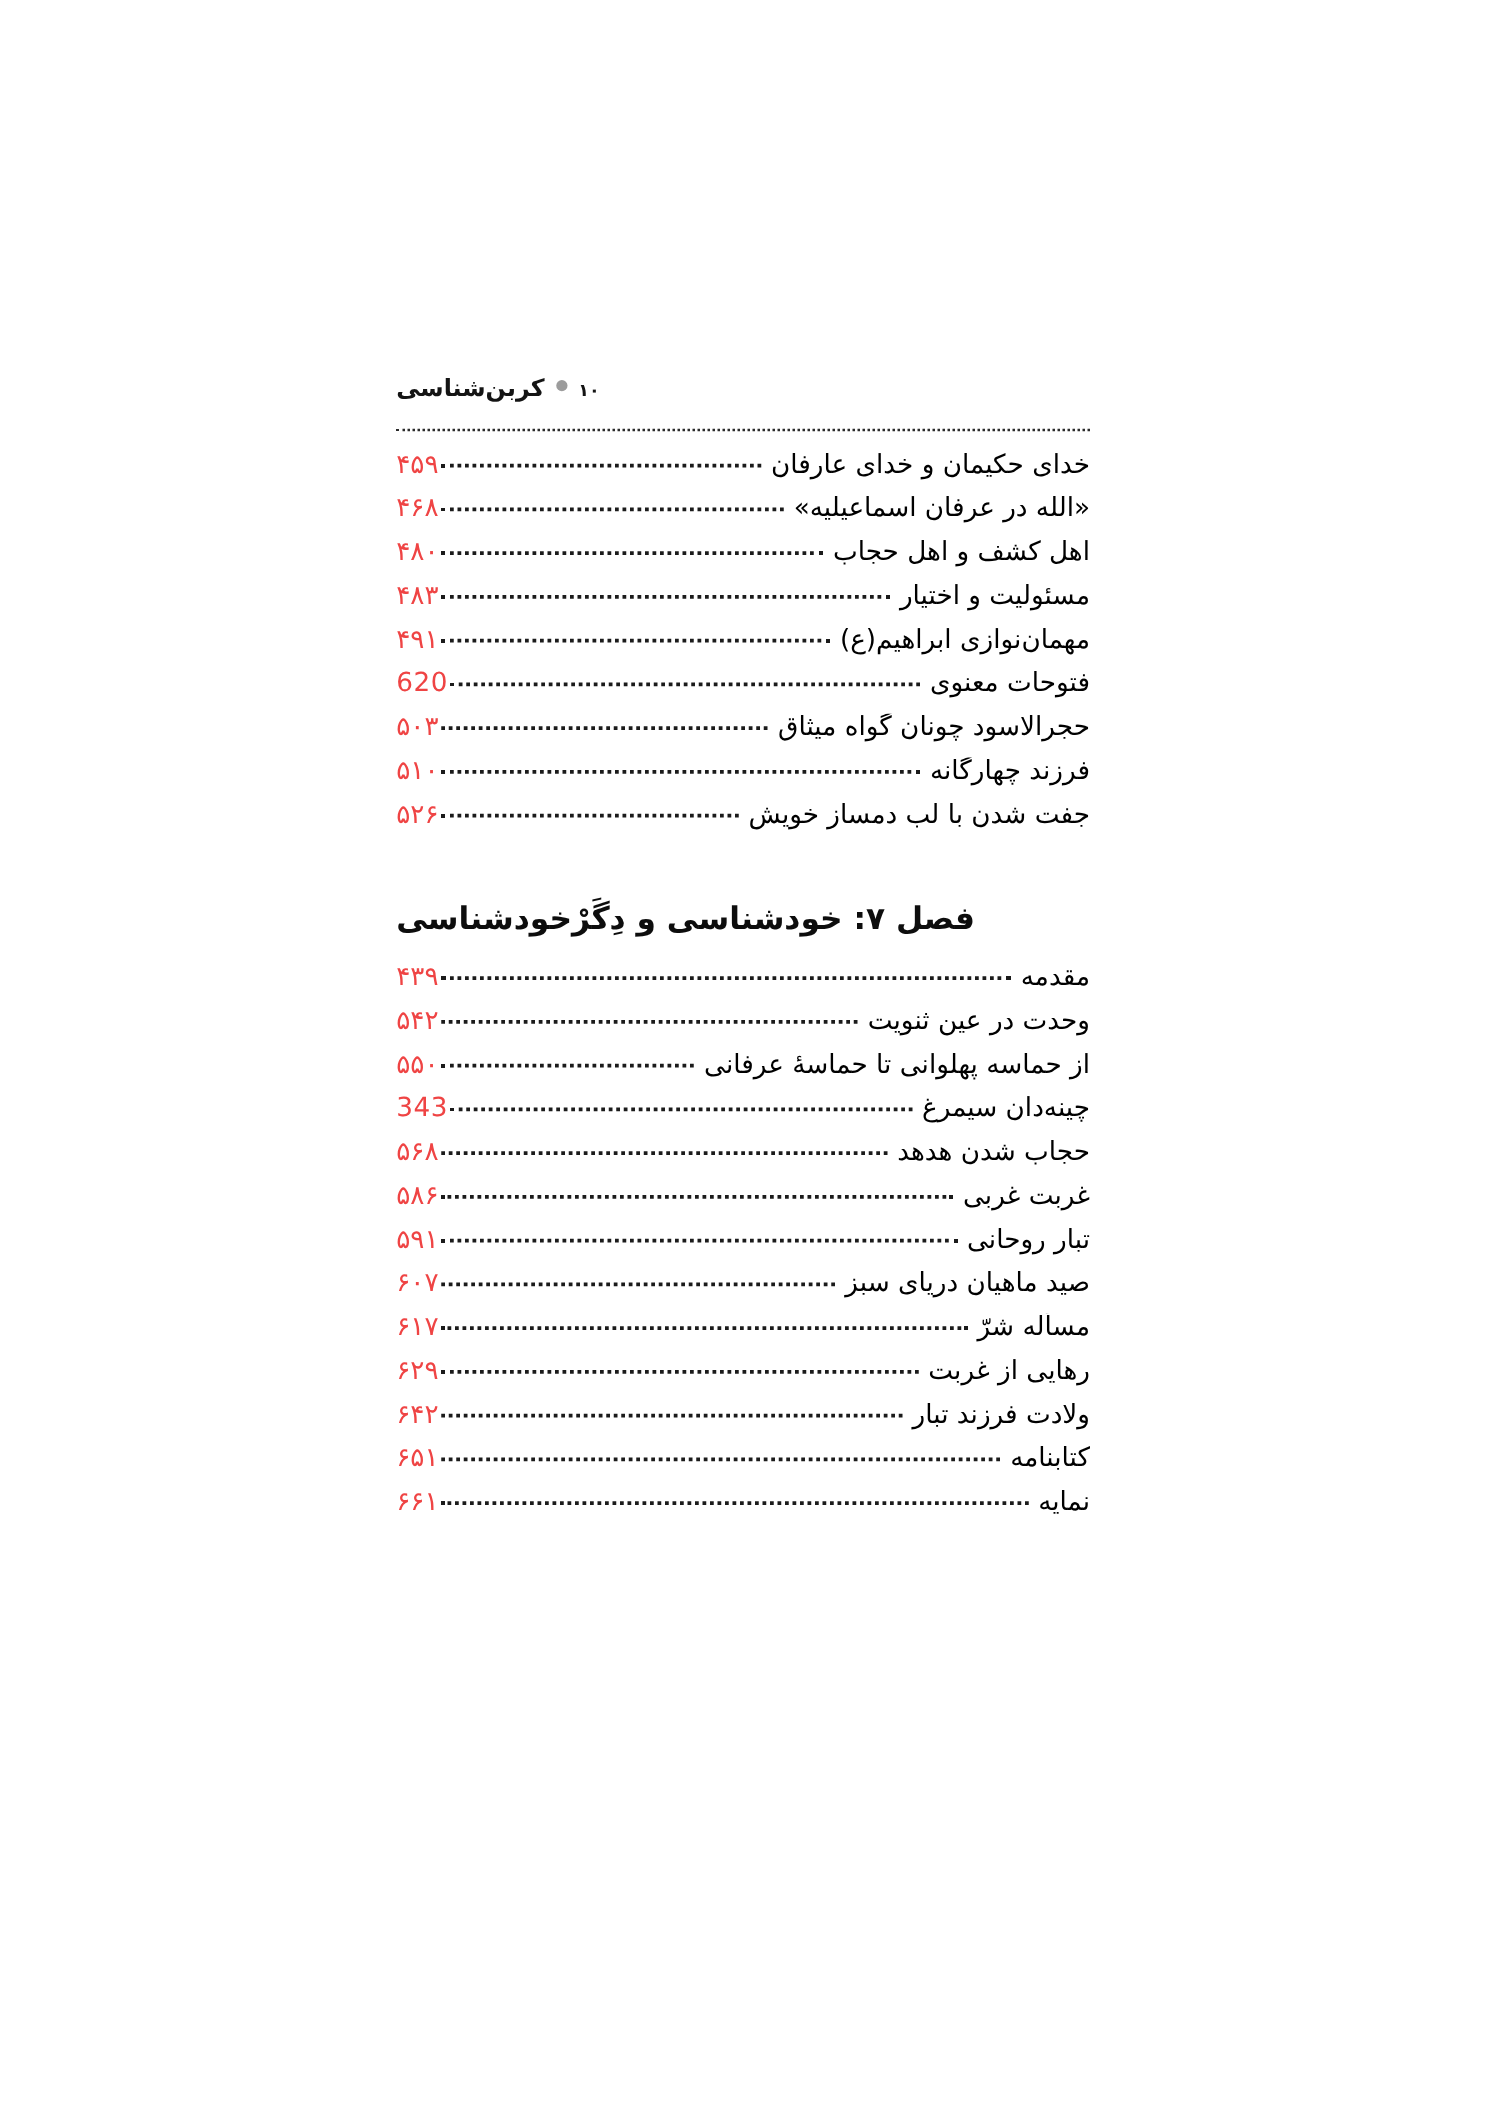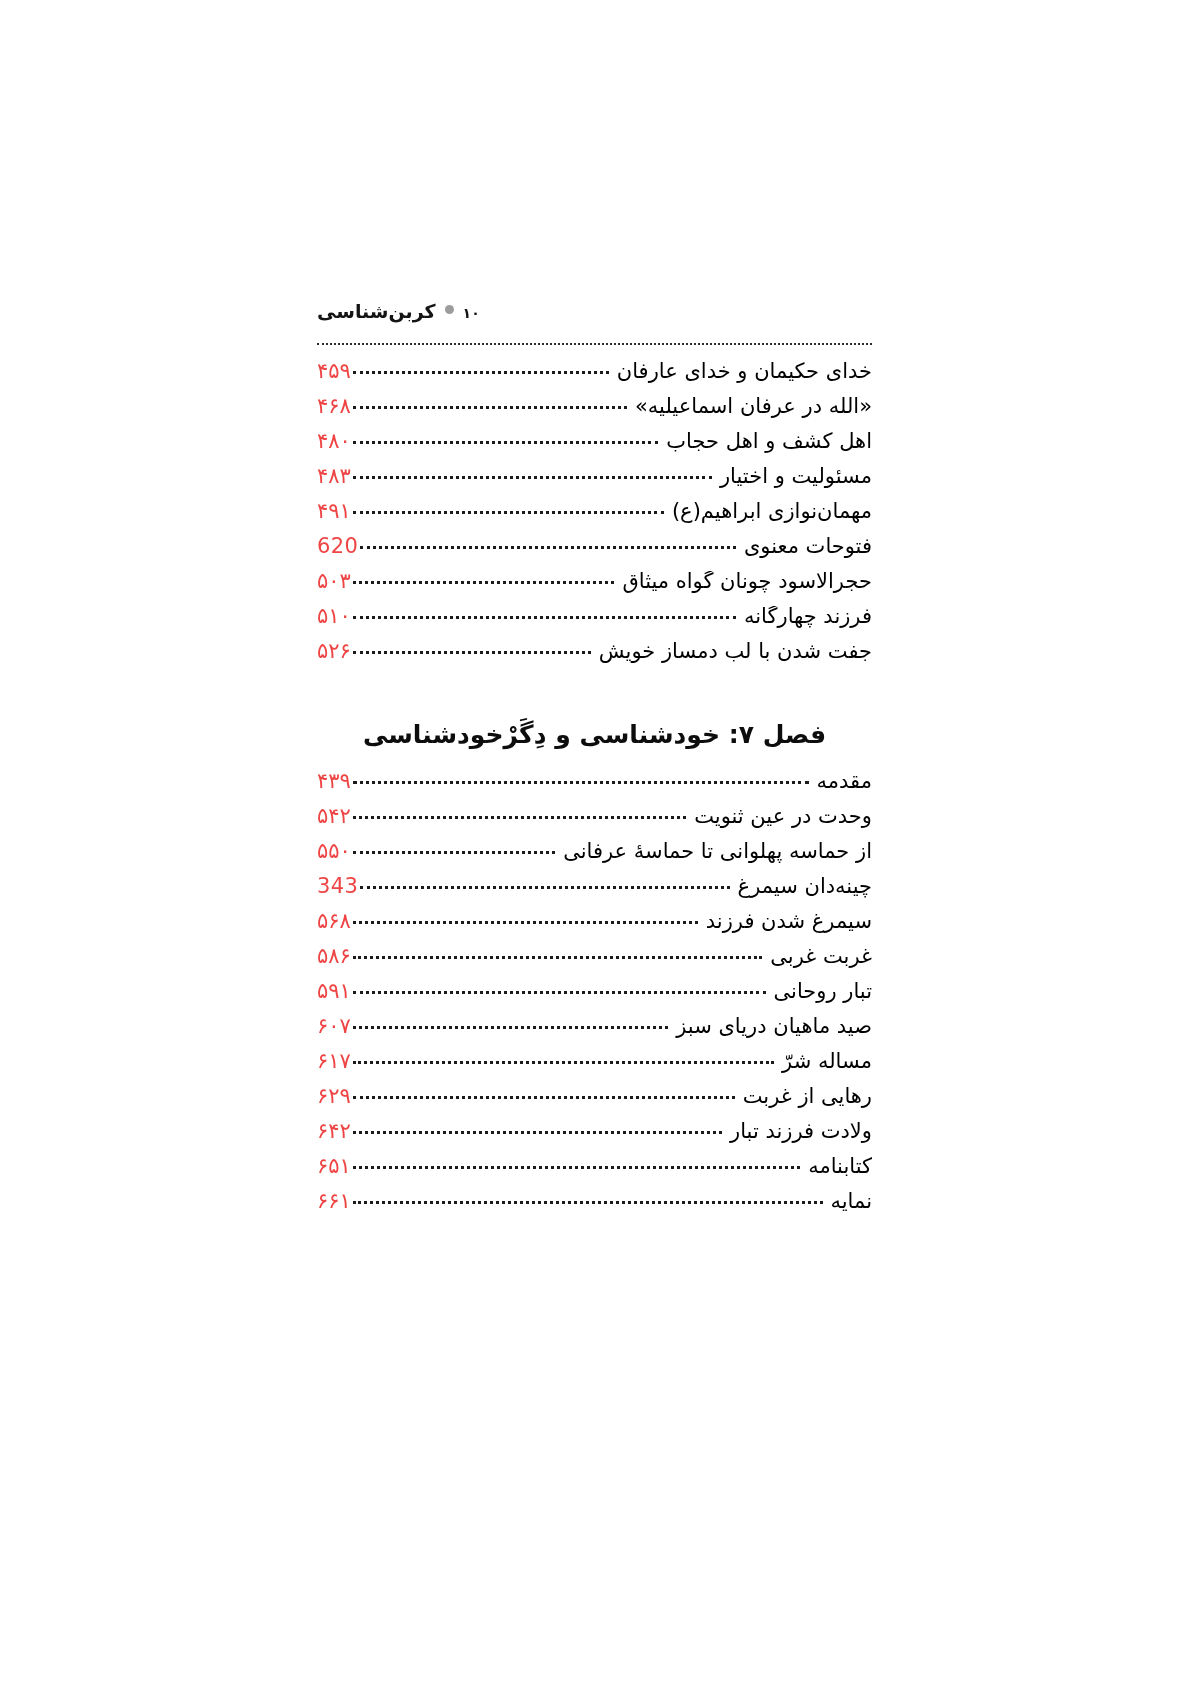--- a/index.html
+++ b/index.html
@@ -114,21 +114,21 @@
     color: #ef4444;
     letter-spacing: 0.4px;
     direction: rtl;
   }
 
   
   .chapter-heading {
     font-size: 25px;
     font-weight: bold;
     color: #0d0d0d;
-    text-align: center;
+    text-align: left;
     white-space: nowrap;
     direction: rtl;
   }
   .gap-before-chapter { height: 44px; }
   .gap-after-chapter  { height: 22px; }
 </style>
 </head>
 <body>
 
 <div class="page">
@@ -205,21 +205,21 @@
           <span class="toc-title">از حماسه پهلوانی تا حماسهٔ عرفانی</span>
           <span class="toc-leader"></span>
           <span class="toc-page">۵۵۰</span>
         </div>
         <div class="toc-row">
           <span class="toc-title">چینه‌دان سیمرغ</span>
           <span class="toc-leader"></span>
           <span class="toc-page">343</span>
         </div>
         <div class="toc-row">
-          <span class="toc-title">سیمرغ شدن فرزند</span>
+          <span class="toc-title">حجاب شدن هدهد</span>
           <span class="toc-leader"></span>
           <span class="toc-page">۵۶۸</span>
         </div>
         <div class="toc-row">
           <span class="toc-title">غربت غربی</span>
           <span class="toc-leader"></span>
           <span class="toc-page">۵۸۶</span>
         </div>
         <div class="toc-row">
           <span class="toc-title">تبار روحانی</span>

